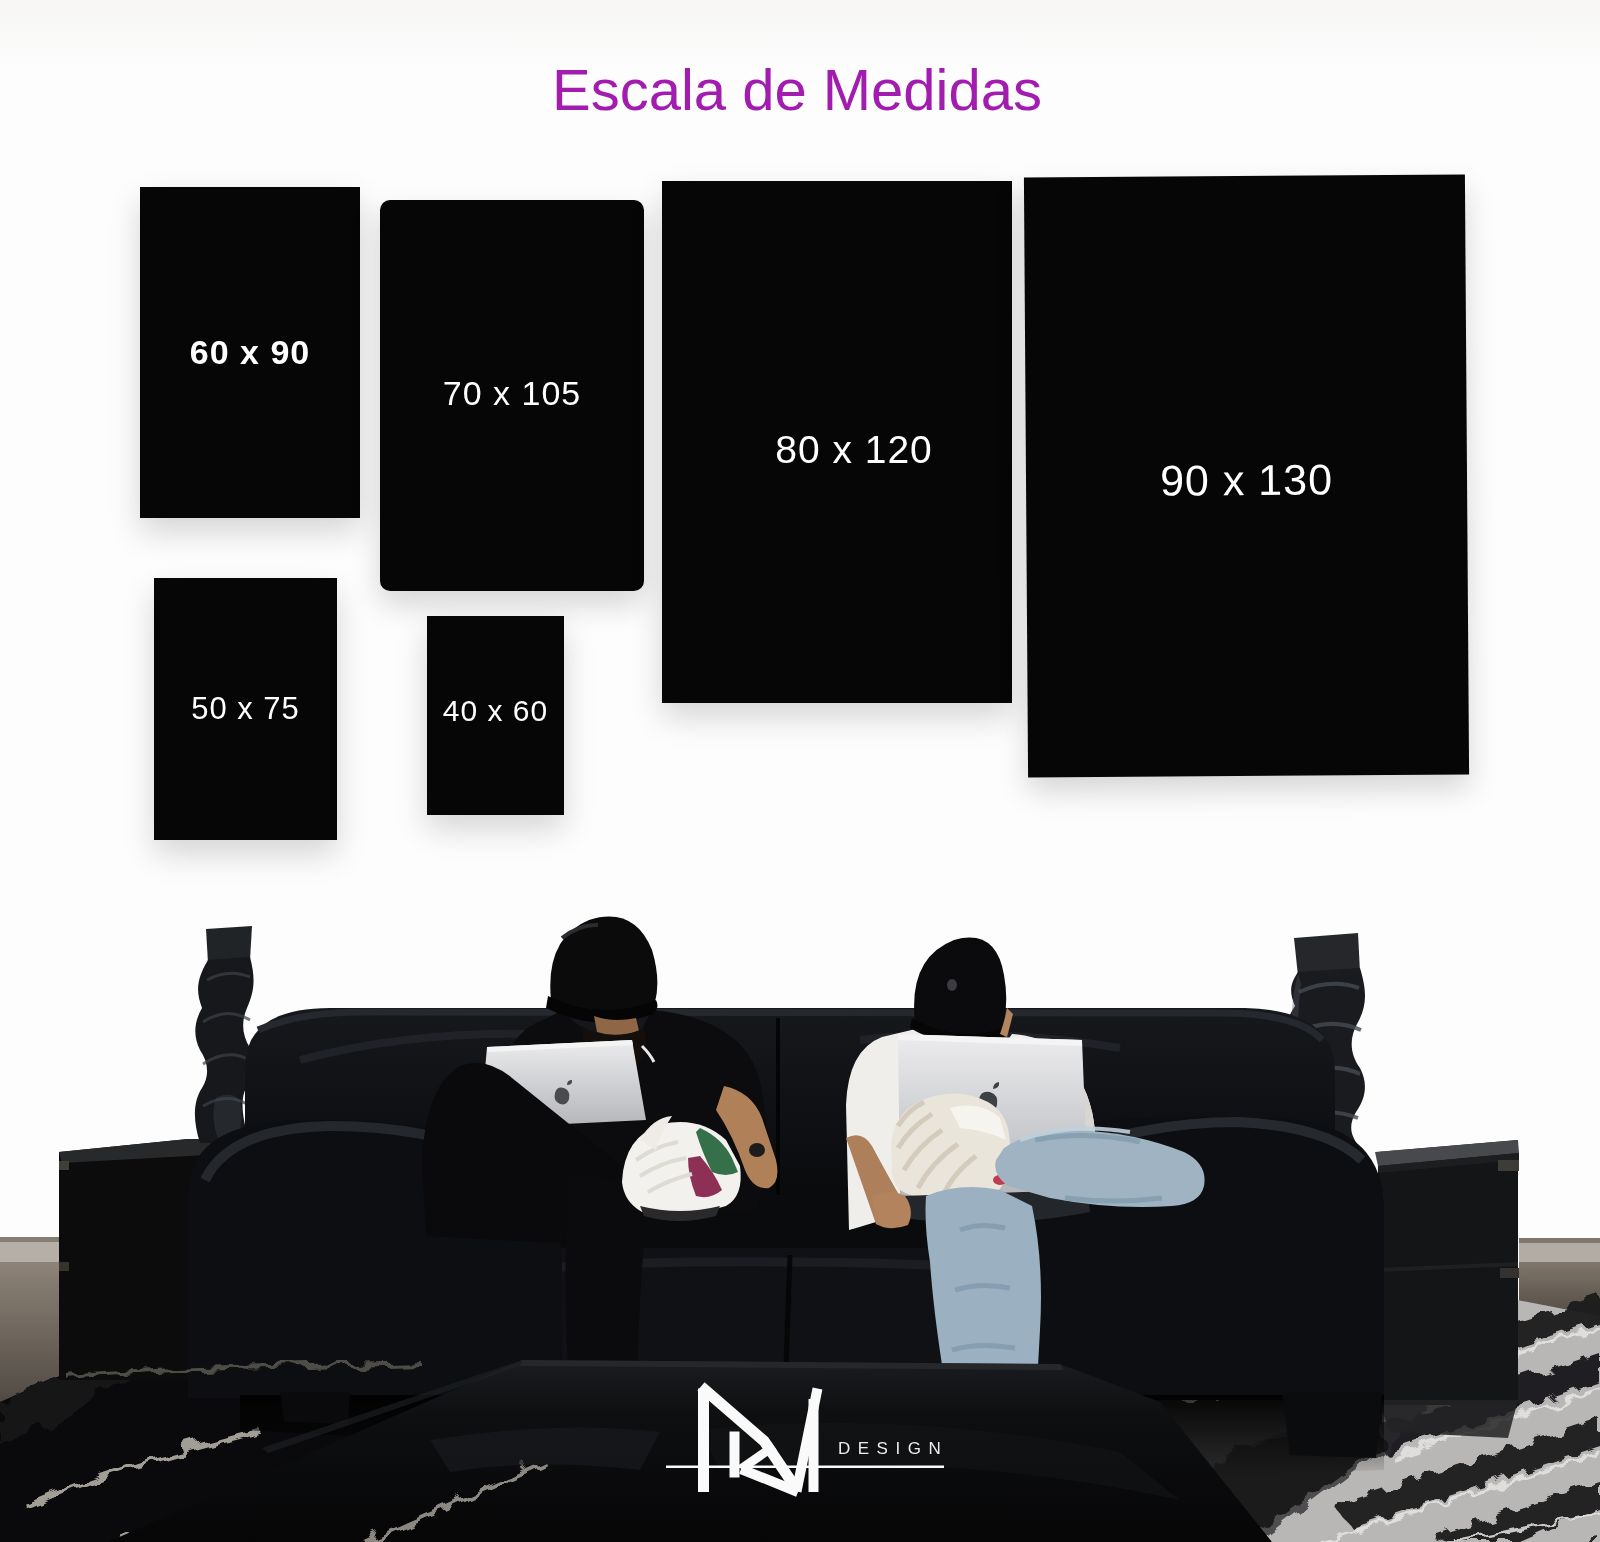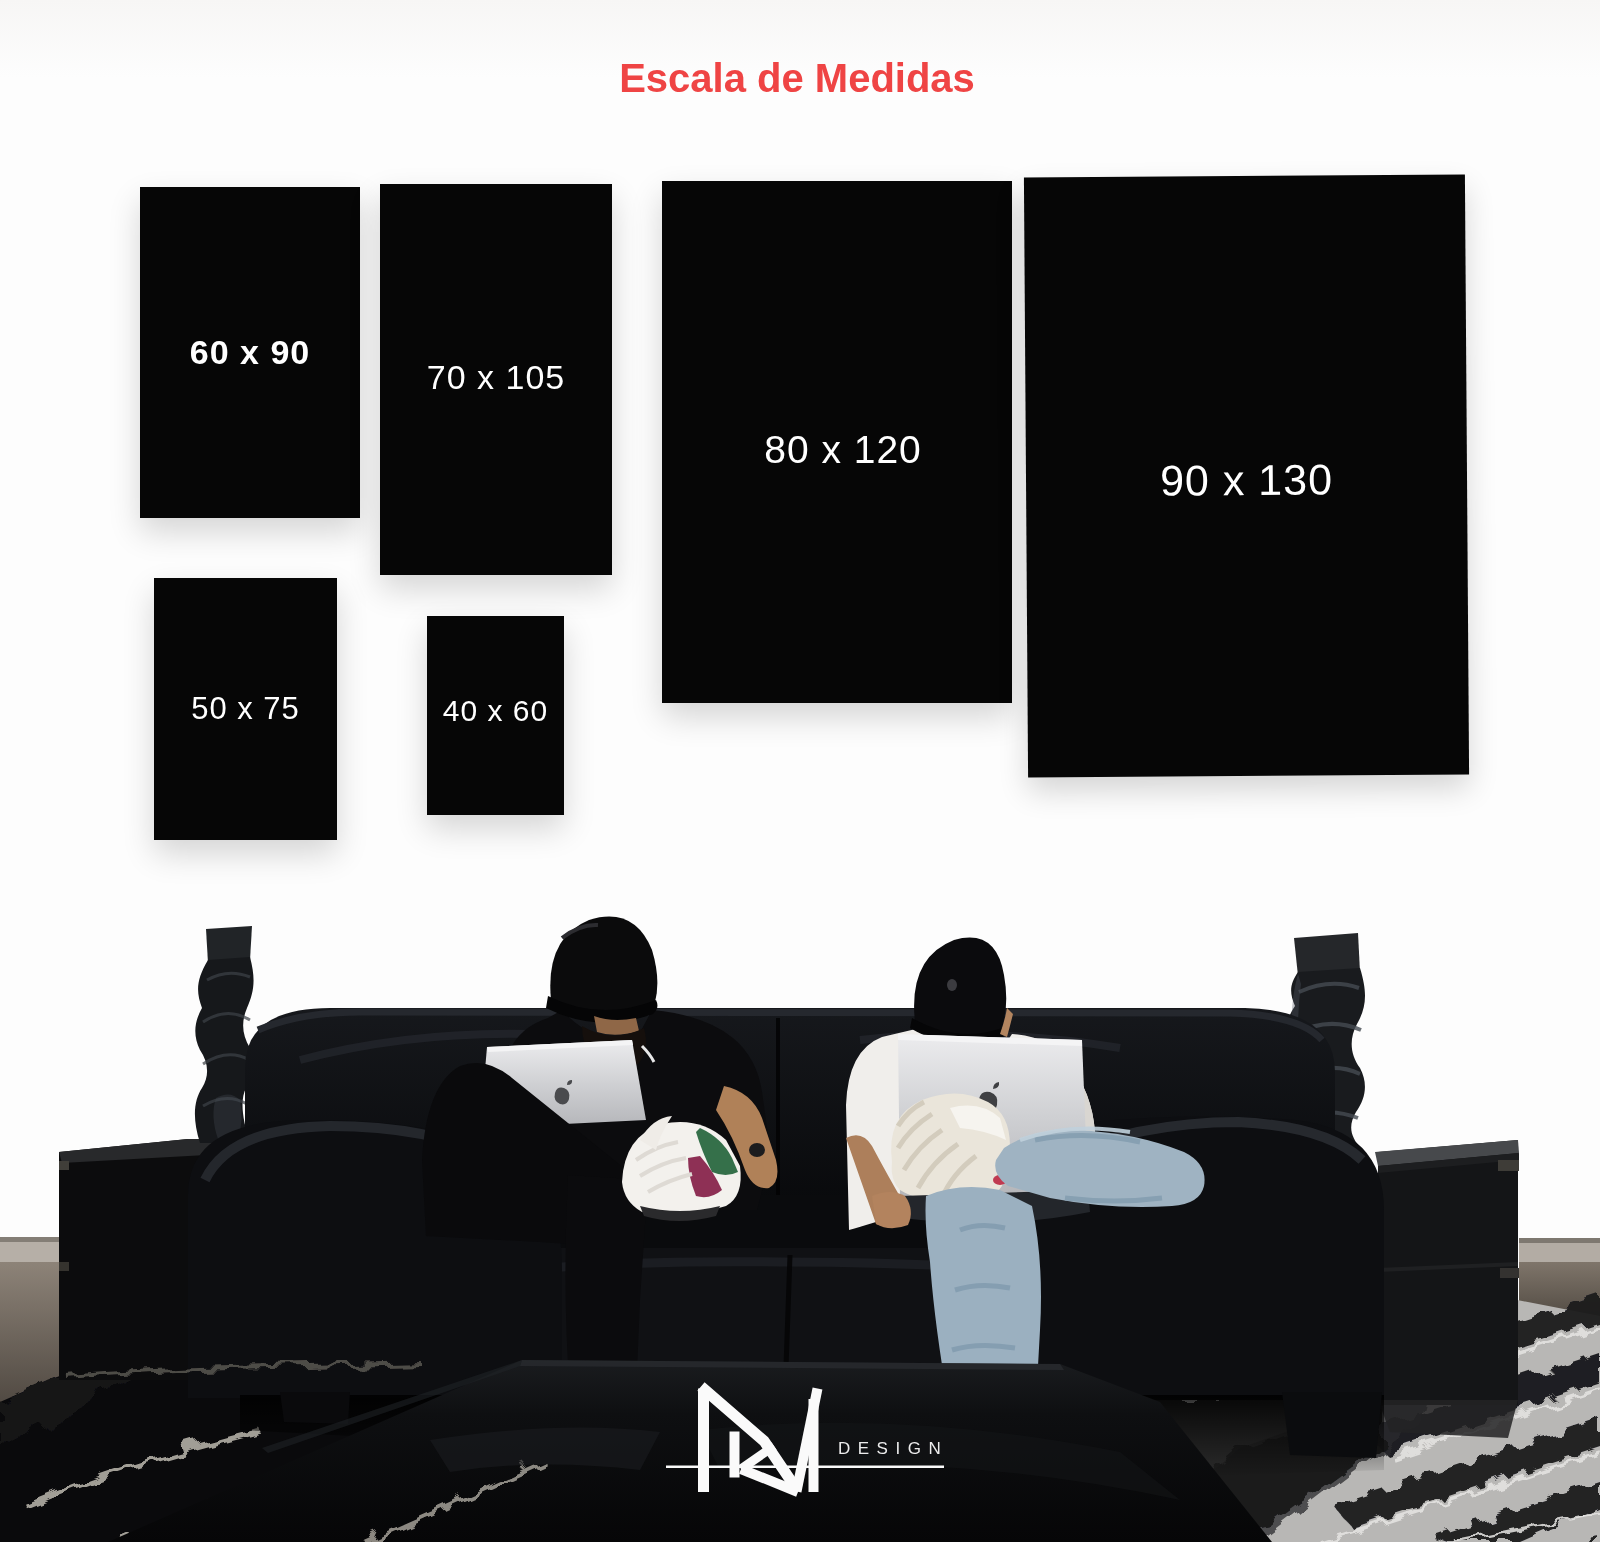--- a/index.html
+++ b/index.html
@@ -12,32 +12,32 @@
 </style>
 </head>
 <body>
 
 <div style="position:absolute;left:0;top:0;width:1600px;height:1542px;
   background:
     radial-gradient(115% 88% at 50% 40%, rgba(255,255,255,0) 62%, rgba(185,181,175,0.10) 100%),
     linear-gradient(180deg,#f7f6f5 0%,#fdfdfd 5%,#fdfdfd 95%,#f6f5f4 100%);"></div>
 
 <div style="position:absolute;left:0;top:56px;width:1594px;text-align:center;
-  font-size:40px;font-weight:700;color:#ef4444;letter-spacing:0px;">Escala de Medidas</div>
+  font-size:58px;font-weight:400;color:#a21caf;letter-spacing:0px;">Escala de Medidas</div>
 
 <div class="poster" style="left:140px;top:187px;width:220px;height:331px;">
   <span style="font-size:34px;font-weight:bold;">60 x 90</span>
   </div>
 
-<div class="poster" style="left:380px;top:184px;width:232px;height:391px;">
+<div class="poster" style="left:380px;top:200px;width:264px;height:391px;border-radius:10px;">
   <span style="font-size:34px;position:relative;top:-2px;">70 x 105</span>
   </div>
 
 <div class="poster" style="left:662px;top:181px;width:350px;height:522px;">
-  <span style="font-size:39px;position:relative;top:8px;left:6px;">80 x 120</span>
+  <span style="font-size:39px;position:relative;top:8px;left:17px;">80 x 120</span>
   </div>
 
 <div class="poster" style="left:1026px;top:176px;width:441px;height:600px;transform:rotate(-0.4deg);">
   <span style="font-size:43px;position:relative;top:4px;">90 x 130</span>
   </div>
 
 <div class="poster" style="left:154px;top:578px;width:183px;height:262px;">
   <span style="font-size:31px;text-align:center;">50 x 75</span>
   </div>
 

